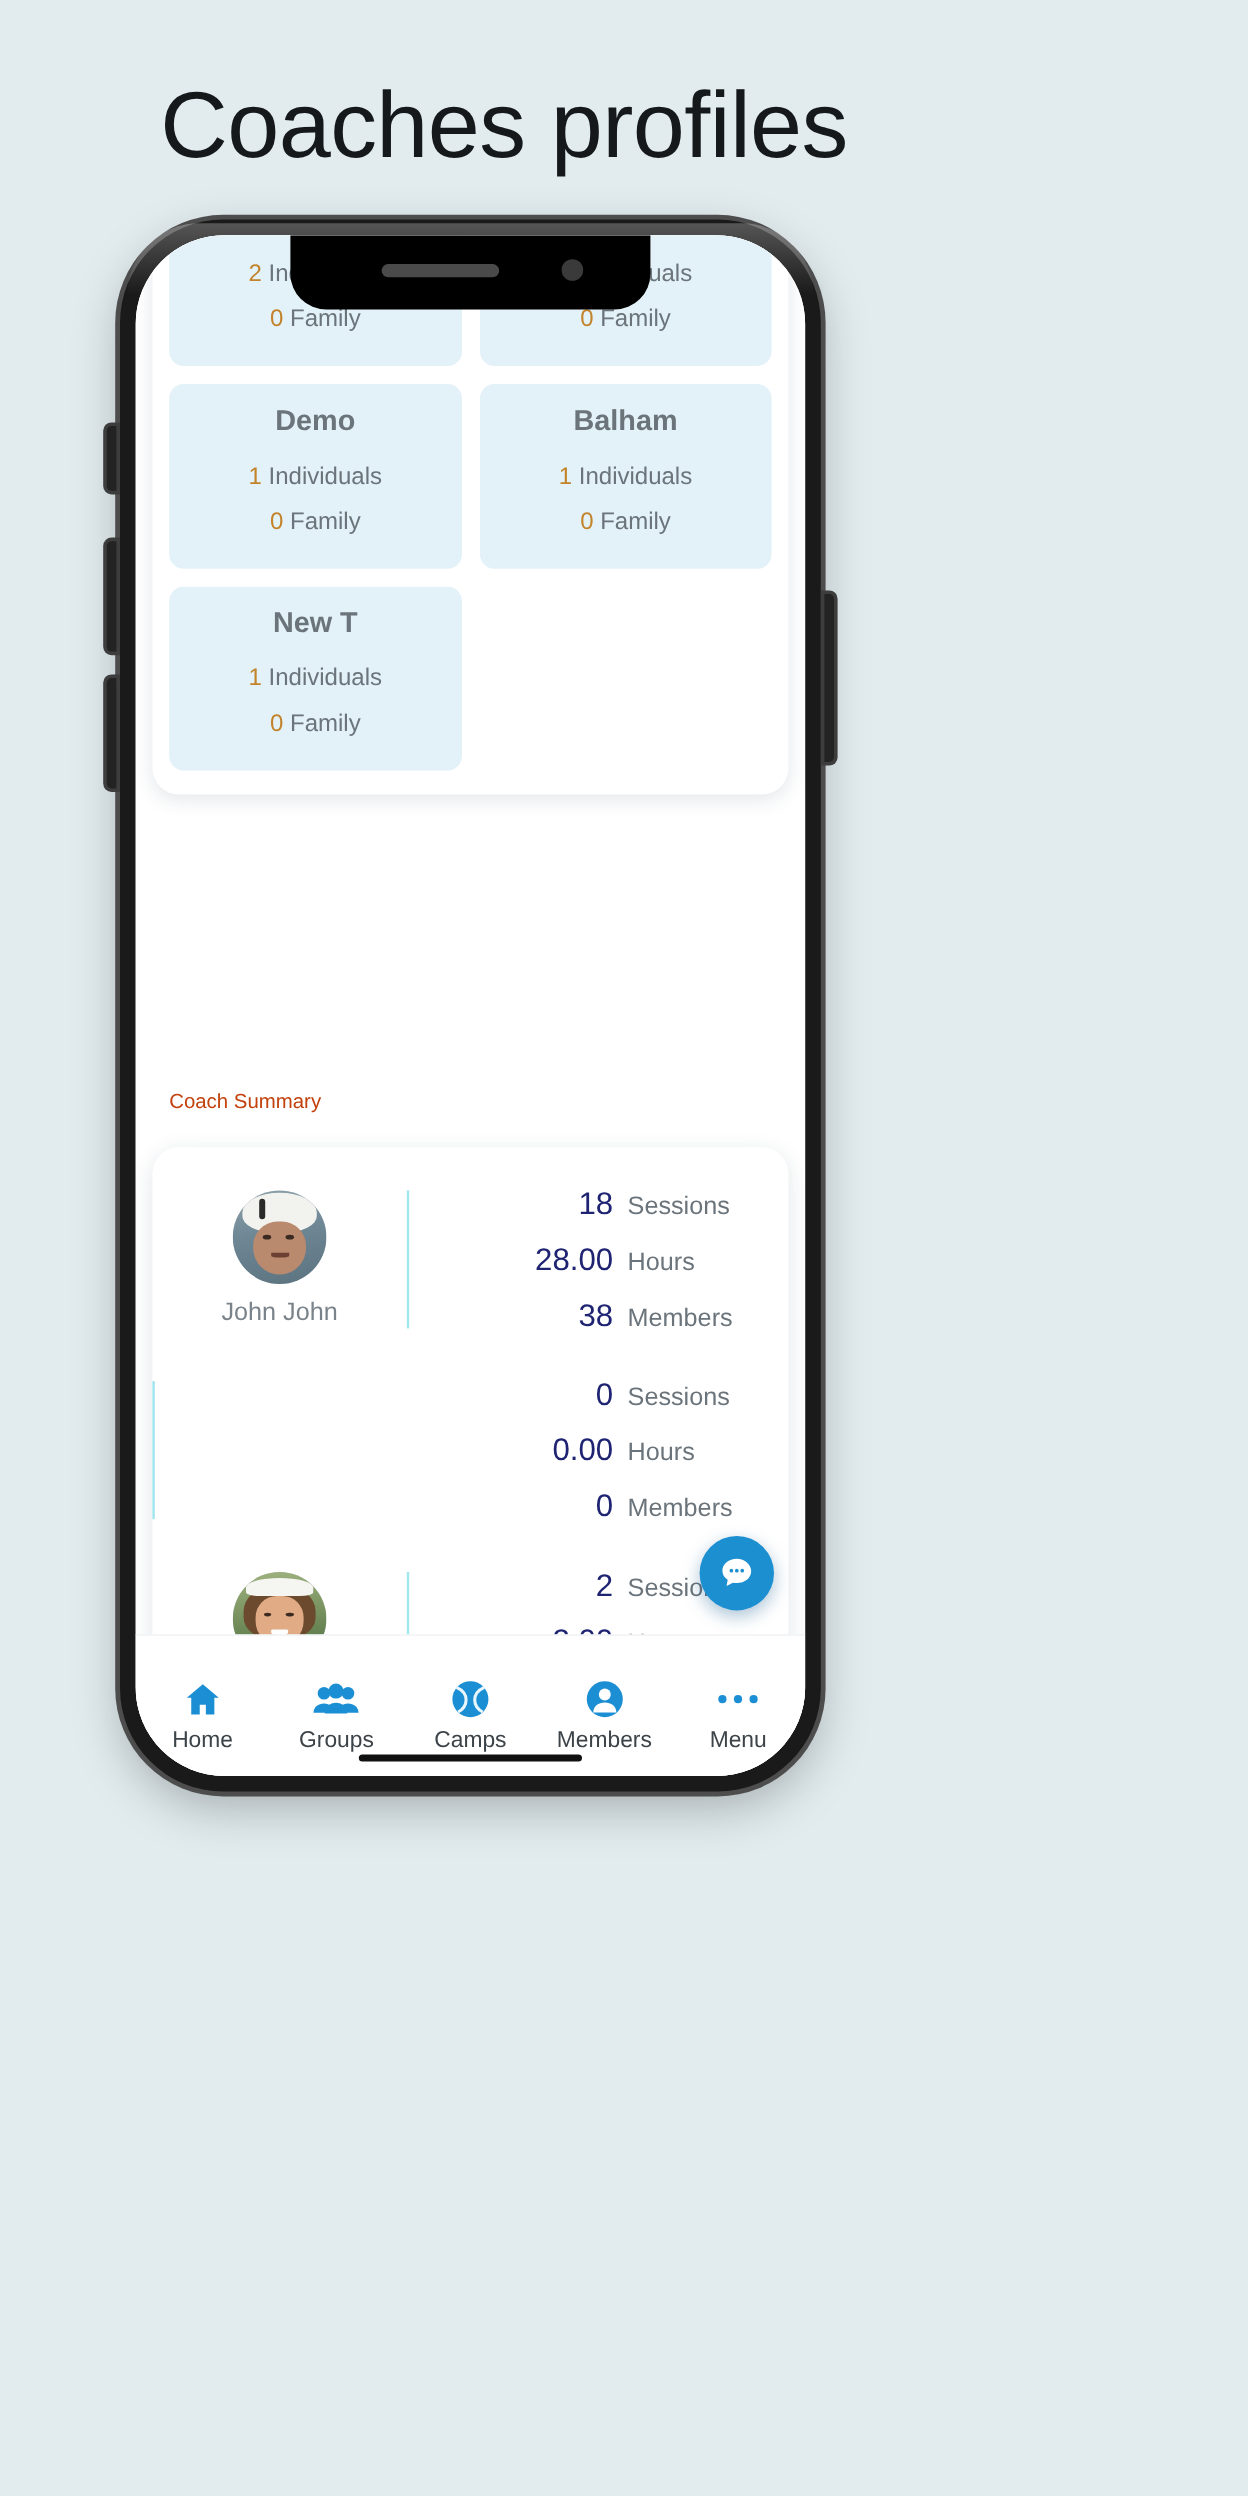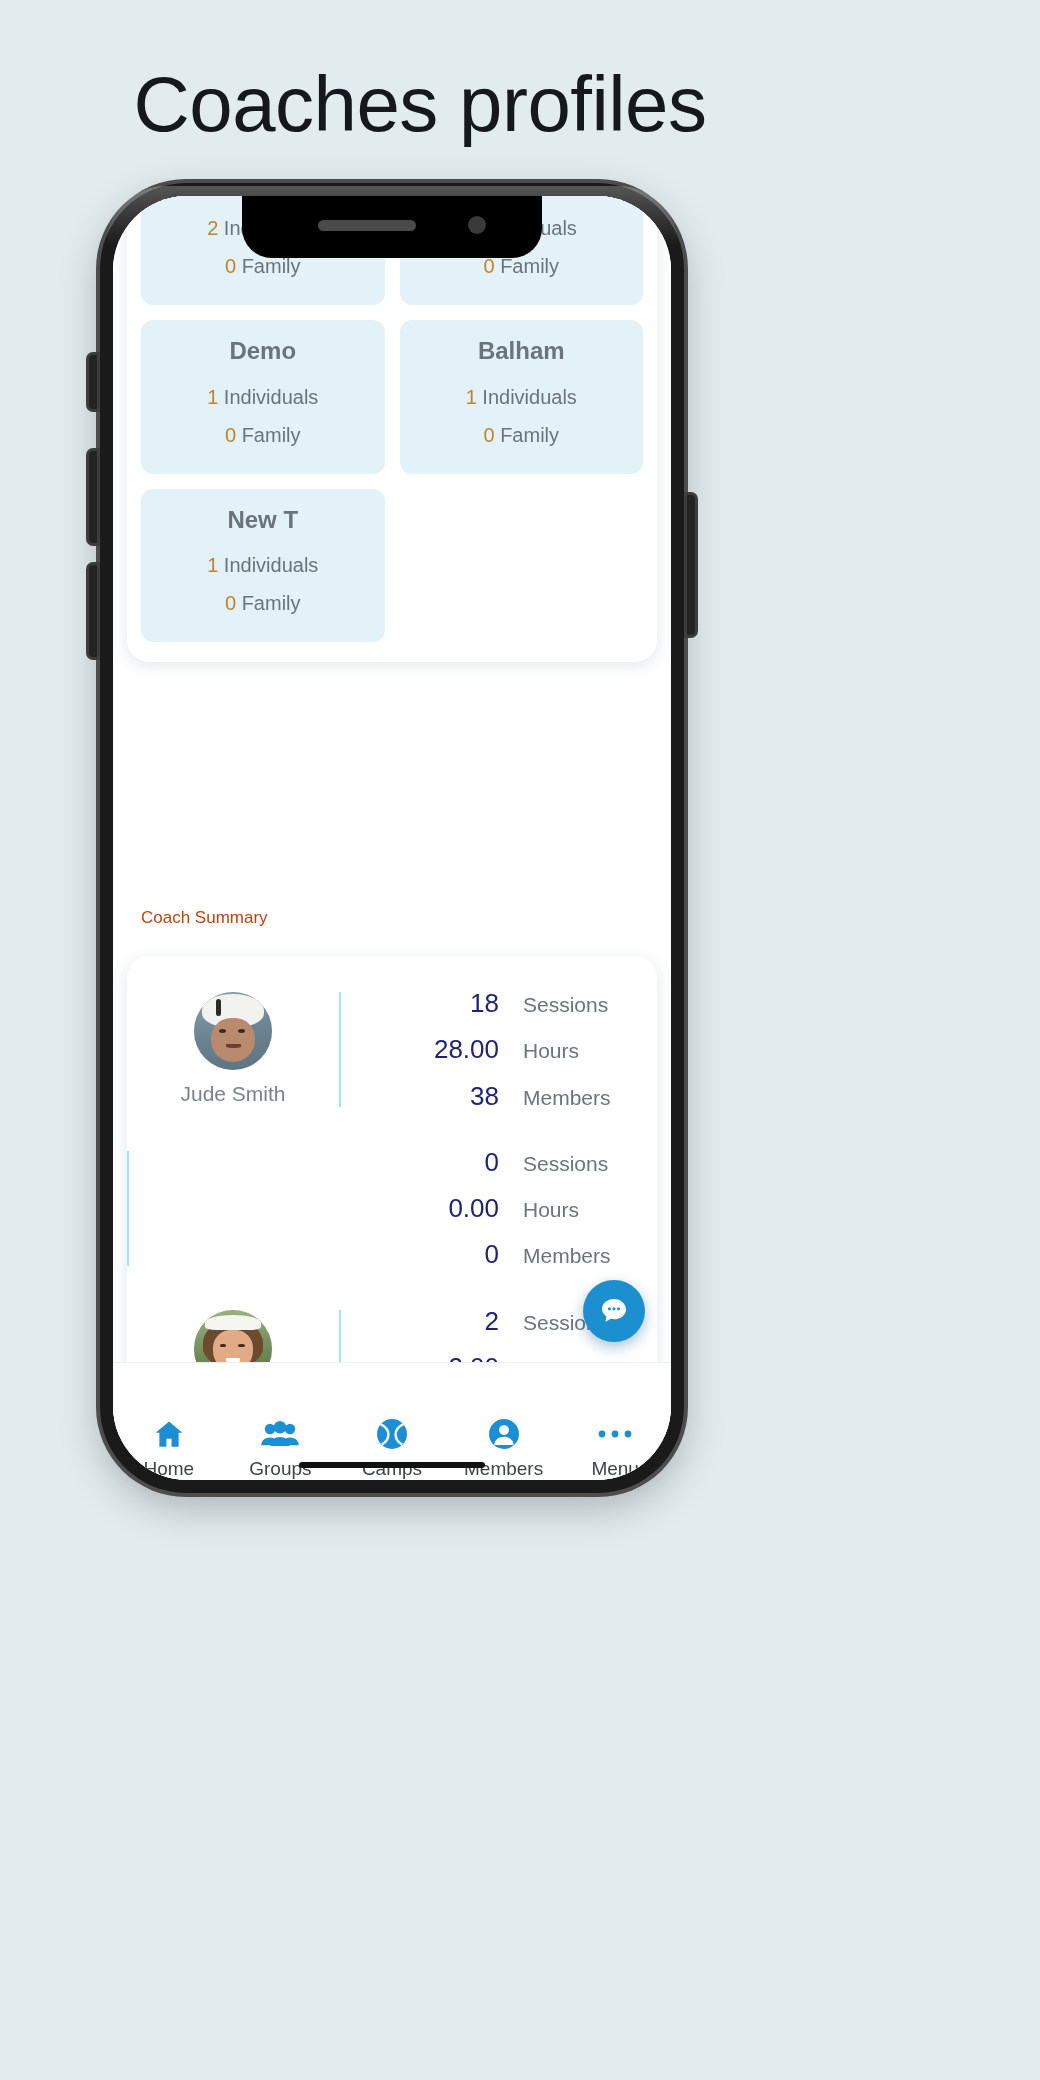--- a/index.html
+++ b/index.html
@@ -186,21 +186,21 @@
     background: #9fe6ee;
     margin: 12px 0;
     flex: 0 0 2px;
   }
   .coach-stats {
     flex: 1;
     padding: 0 22px 0 0;
   }
   .stat-line {
     display: flex; align-items: baseline; justify-content: flex-end;
-    gap: 24px; line-height: 1.78;
+    gap: 12px; line-height: 1.78;
   }
   .stat-val {
     font-size: 26px; color: #1f2472; font-weight: 400;
     text-align: right; min-width: 96px;
   }
   .stat-lbl {
     font-size: 21px; color: #6b747b; font-weight: 400;
     text-align: left; min-width: 112px;
   }
 
@@ -241,21 +241,21 @@
     display: flex; align-items: center; justify-content: center;
     z-index: 30;
   }
 
   
   .tabbar {
     position: absolute; left: 0; bottom: 0;
     width: 558px; height: 118px;
     background: #fff;
     border-top: 1px solid #eceff1;
-    display: flex; align-items: flex-end; justify-content: space-around;
+    display: flex; align-items: center; justify-content: space-around;
     padding-top: 14px;
     z-index: 30;
   }
   .tab { display: flex; flex-direction: column; align-items: center; width: 104px; }
   .tab .tab-ico { height: 40px; display:flex; align-items:center; justify-content:center; }
   .tab .tab-lbl { font-size: 19px; color: #3d4449; margin-top: 4px; }
   .home-indicator {
     position: absolute; left: 50%; transform: translateX(-50%);
     bottom: 12px; width: 186px; height: 6px; border-radius: 3px; background: #111;
     z-index: 31;
@@ -353,21 +353,21 @@
               <div class="avatar">
                 <div class="face a1">
                   <div class="helmet"></div>
                     <div class="hstrap"></div>
                   <div class="skin"></div>
                   <div class="eye eyeL"></div>
                     <div class="eye eyeR"></div>
                   <div class="mouth"></div>
                 </div>
               </div>
-              <div class="coach-name">Jude Smith</div>
+              <div class="coach-name">John John</div>
             </div>
             <div class="divider"></div>
             <div class="coach-stats">
               <div class="stat-line">
                 <span class="stat-val">18</span>
                 <span class="stat-lbl">Sessions</span>
               </div>
               <div class="stat-line">
                 <span class="stat-val">28.00</span>
                 <span class="stat-lbl">Hours</span>

